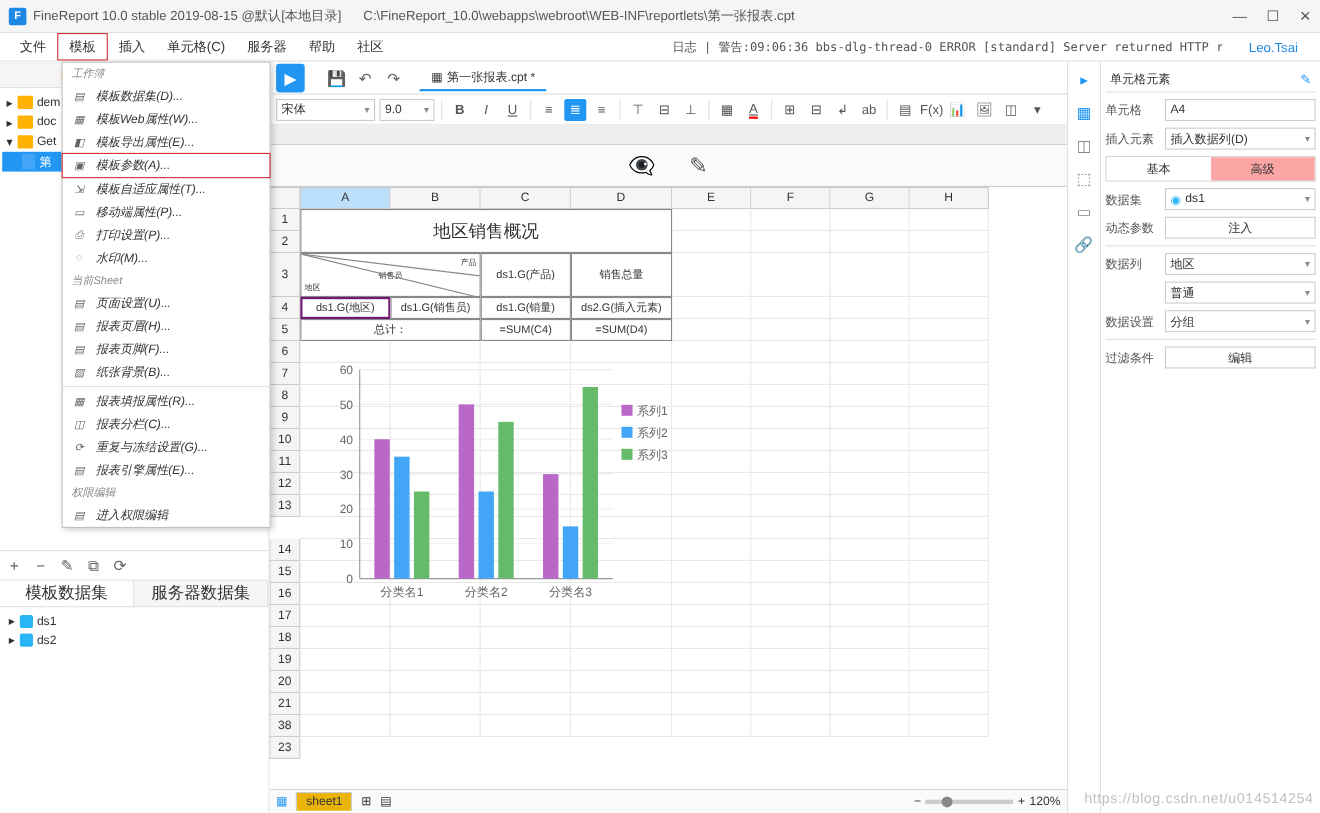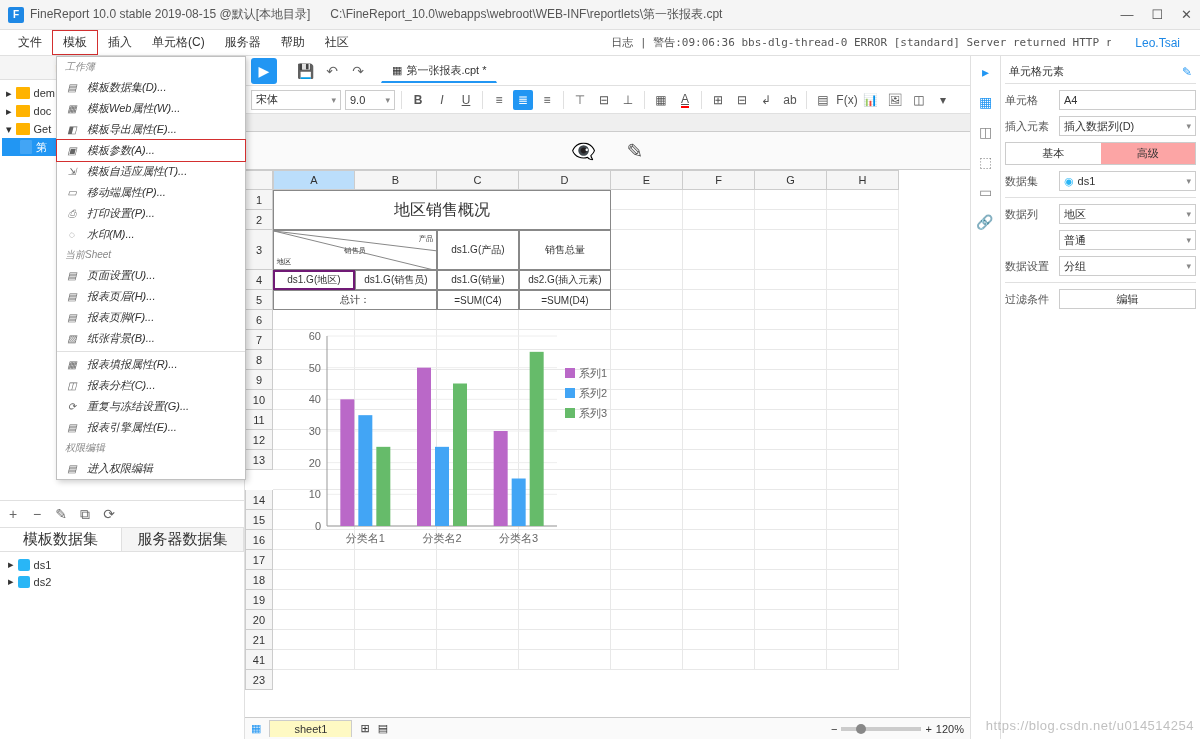--- a/index.html
+++ b/index.html
@@ -84,21 +84,21 @@
 .cells { position:relative; }
 .cell { position:absolute; border:1px solid #ccc; display:flex;align-items:center;justify-content:center; font-size:10px; background:#fff;}
 .cell.title { font-size:16px; font-weight:normal; font-family:"SimSun",serif;}
 .cell.sel { border:2px solid #701a75; }
 
 
 .chart-box { position:absolute; left:42px; top:156px; width:340px; height:230px; }
 .chart-box svg { width:100%; height:100%; }
 
 .c-sheettabs { height: 22px; border-top:1px solid #ccc; display:flex; align-items:center; padding: 0 6px; gap:8px; font-size:11px; background:#fafafa;}
-.c-sheettabs .stab { padding: 2px 24px; background:#fef9c3; border:1px solid #ccc; border-bottom:none;}
+.c-sheettabs .stab { padding: 2px 8px; background:#eab308; border:1px solid #ccc; border-bottom:none;}
 .c-zoom { margin-left:auto; display:flex; align-items:center; gap:4px;}
 .c-zoom .zbar { width:80px; height:4px; background:#ccc; position:relative;}
 .c-zoom .zbar::after { content:""; position:absolute; left:15px; top:-3px; width:10px; height:10px; background:#888; border-radius:50%;}
 
 
 .right-panel { width: 230px; border-left:1px solid #e0e0e0; display:flex; }
 .rp-icons { width: 30px; border-right:1px solid #e0e0e0; display:flex; flex-direction:column; align-items:center; padding-top:6px; gap:10px;}
 .rp-icon { width:20px; height:20px; display:flex;align-items:center;justify-content:center; color:#888; font-size:14px;}
 .rp-icon.active { color:#2196f3; }
 .rp-body { flex:1; padding: 4px; font-size:11px; }
@@ -366,21 +366,21 @@
               <div class="row-h" style="height: 20px;">12</div>
               <div class="row-h" style="height: 20px;">13</div>
               <div class="row-h" style="height: 20px; margin-top: 20px;">14</div>
               <div class="row-h" style="height: 20px;">15</div>
               <div class="row-h" style="height: 20px;">16</div>
               <div class="row-h" style="height: 20px;">17</div>
               <div class="row-h" style="height: 20px;">18</div>
               <div class="row-h" style="height: 20px;">19</div>
               <div class="row-h" style="height: 20px;">20</div>
               <div class="row-h" style="height: 20px;">21</div>
-              <div class="row-h" style="height: 20px;">41</div>
+              <div class="row-h" style="height: 20px;">38</div>
               <div class="row-h" style="height: 20px;">23</div>
             </div>
           <div class="cells" id="cells" style="width:700px;height:520px;">
 
             <div class="cell title" style="left:0;top:0;width:338px;height:40px;border:1px solid #888;">地区销售概况</div>
             <div class="cell" style="left:0;top:40px;width:164px;height:40px;border:1px solid #888;font-size:9px;flex-direction:column;align-items:flex-start;padding:2px;justify-content:space-between;position:absolute;">
               <span style="align-self:flex-end;font-size:8px;transform:scale(0.9);">产品</span>
               <span style="align-self:center;font-size:8px;transform:scale(0.9);">销售员</span>
               <span style="align-self:flex-start;font-size:8px;transform:scale(0.9);">地区</span>
               <svg style="position:absolute;left:0;top:0;width:100%;height:100%;">
@@ -651,20 +651,24 @@
         <div class="rp-tab active">基本</div>
         <div class="rp-tab">高级</div>
       </div>
       <div class="rp-row">
           <span class="rp-label">数据集</span>
           <div class="rp-input dd">
             <span style="color:#29b6f6;margin-right:4px;">◉</span>
             <span>ds1</span>
           </div>
         </div>
+      <div class="rp-row">
+          <span class="rp-label">动态参数</span>
+          <div class="rp-btn">注入</div>
+        </div>
       <div style="height:1px;background:#e0e0e0;margin:6px 0;"></div>
       <div class="rp-row">
           <span class="rp-label">数据列</span>
           <div class="rp-input dd">
             <span>地区</span>
           </div>
         </div>
       <div class="rp-row">
           <span class="rp-label"></span>
           <div class="rp-input dd">

